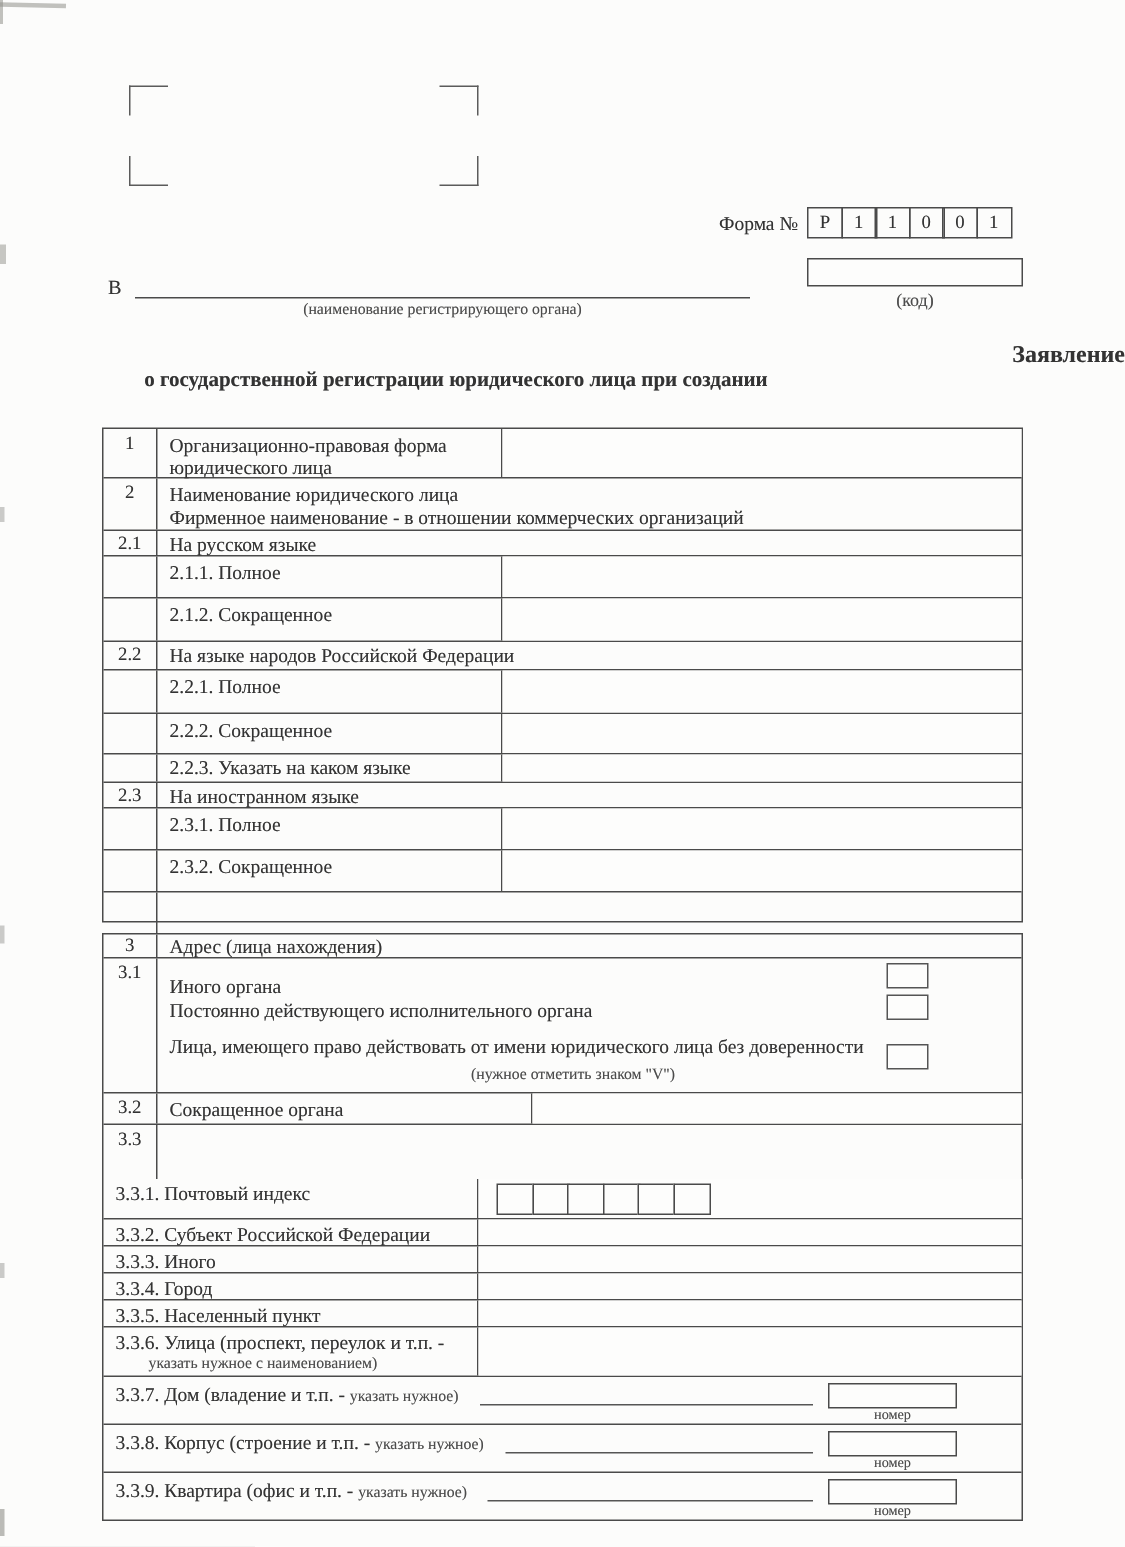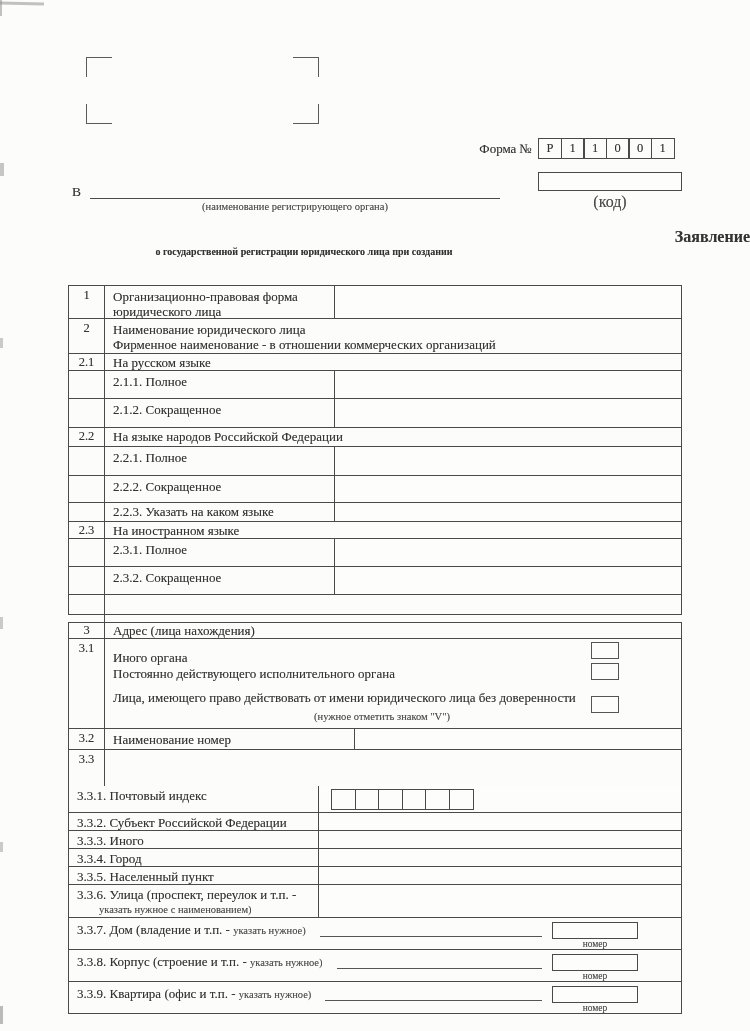--- a/index.html
+++ b/index.html
@@ -14,26 +14,26 @@
   .cm.tr{top:57px;left:293px;border-top-width:1.5px;border-right-width:1.5px;}
   .cm.bl{top:104px;left:86px;border-bottom-width:1.5px;border-left-width:1.5px;}
   .cm.br{top:104px;left:293px;border-bottom-width:1.5px;border-right-width:1.5px;}
   
   .form-no{position:absolute;top:141px;left:468px;width:64px;text-align:right;font-size:13px;}
   .code-cells{position:absolute;top:138px;left:538px;display:flex;}
   .ccell{width:24px;height:21px;border:1.5px solid #4a4a4a;margin-left:-1.5px;box-sizing:border-box;
          display:flex;align-items:center;justify-content:center;font-size:12.5px;}
   .ccell:first-child{margin-left:0;}
   .kod-box{position:absolute;top:172px;left:538px;width:144px;height:19px;border:1.5px solid #4a4a4a;box-sizing:border-box;background:#fdfdfc;}
-  .kod-cap{position:absolute;top:193px;left:538px;width:144px;text-align:center;font-size:16px;color:#4c4c4c;}
+  .kod-cap{position:absolute;top:193px;left:538px;width:144px;text-align:center;font-size:12px;color:#4c4c4c;}
   .v-prefix{position:absolute;top:184px;left:72px;font-size:13.5px;}
   .v-underline{position:absolute;top:185px;left:90px;width:410px;height:13px;border-bottom:1.5px solid #4a4a4a;}
   .org-cap{position:absolute;top:201px;left:90px;width:410px;text-align:center;font-size:10.5px;color:#4c4c4c;}
   .title1{position:absolute;top:228px;left:0;width:750px;text-align:right;font-weight:bold;font-size:16px;}
-  .title2{position:absolute;top:246px;left:0;width:608px;text-align:center;font-weight:bold;font-size:10px;}
+  .title2{position:absolute;top:246px;left:0;width:608px;text-align:center;font-weight:bold;font-size:14px;}
   
   .tbl{position:absolute;left:68px;width:614px;border:1.6px solid #4a4a4a;box-sizing:border-box;background:#fcfcfb;}
   .tbl1{top:285px;}
   .tbl2{top:622px;}
   .trow{display:flex;box-sizing:border-box;border-bottom:1.5px solid #4a4a4a;align-items:stretch;}
   .trow.last{border-bottom:none;flex-direction:column;}
   .ncell{flex:0 0 36px;width:36px;border-right:1.5px solid #4a4a4a;text-align:center;
          font-size:12.5px;padding-top:2px;box-sizing:border-box;}
   .lcell{padding:3px 4px 0 8px;font-size:13px;line-height:15px;box-sizing:border-box;}
   .lfix1{flex:0 0 230px;border-right:1.5px solid #4a4a4a;}
@@ -184,21 +184,21 @@
         <div class="opt">Постоянно действующего исполнительного органа</div>
         <div class="opt optC">Лица, имеющего право действовать от имени юридического лица без доверенности</div>
         <div class="note31">(нужное отметить знаком "V")</div>
         <div class="chk chkA"></div>
         <div class="chk chkB"></div>
         <div class="chk chkC"></div>
       </div>
     </div>
     <div class="trow" style="height:21px">
       <div class="ncell">3.2</div>
-      <div class="lcell lfix2">Наименование номер</div>
+      <div class="lcell lfix2">Сокращенное органа</div>
       <div class="vcell"></div>
     </div>
     <div class="trow last">
       <div class="ncell">3.3</div>
       <div class="block33">
         <div class="srow" style="height:27px">
           <div class="slab">3.3.1. Почтовый индекс</div>
           <div class="sval">
             <div class="pboxes">
               <div class="pcell"></div>

